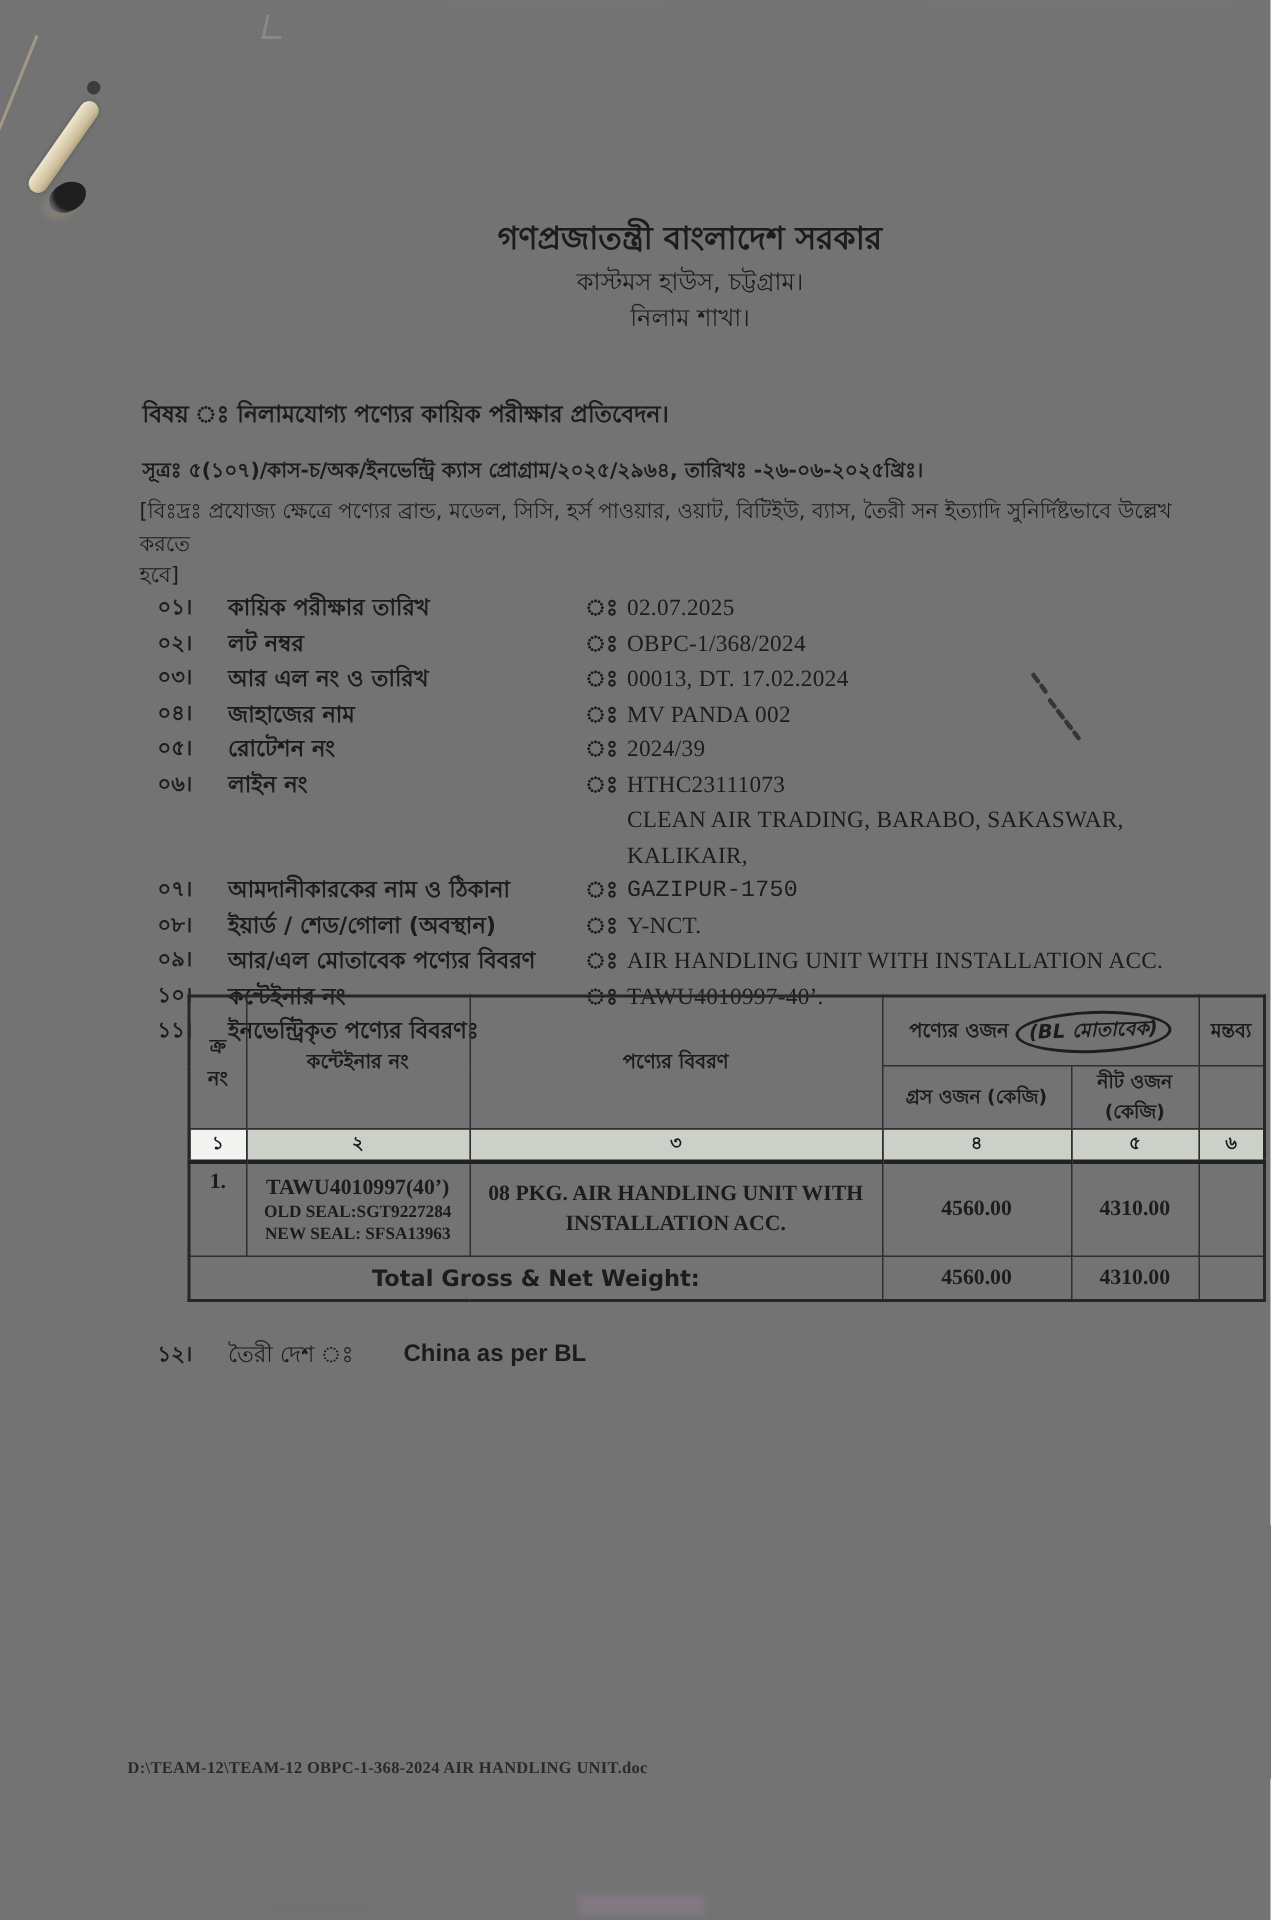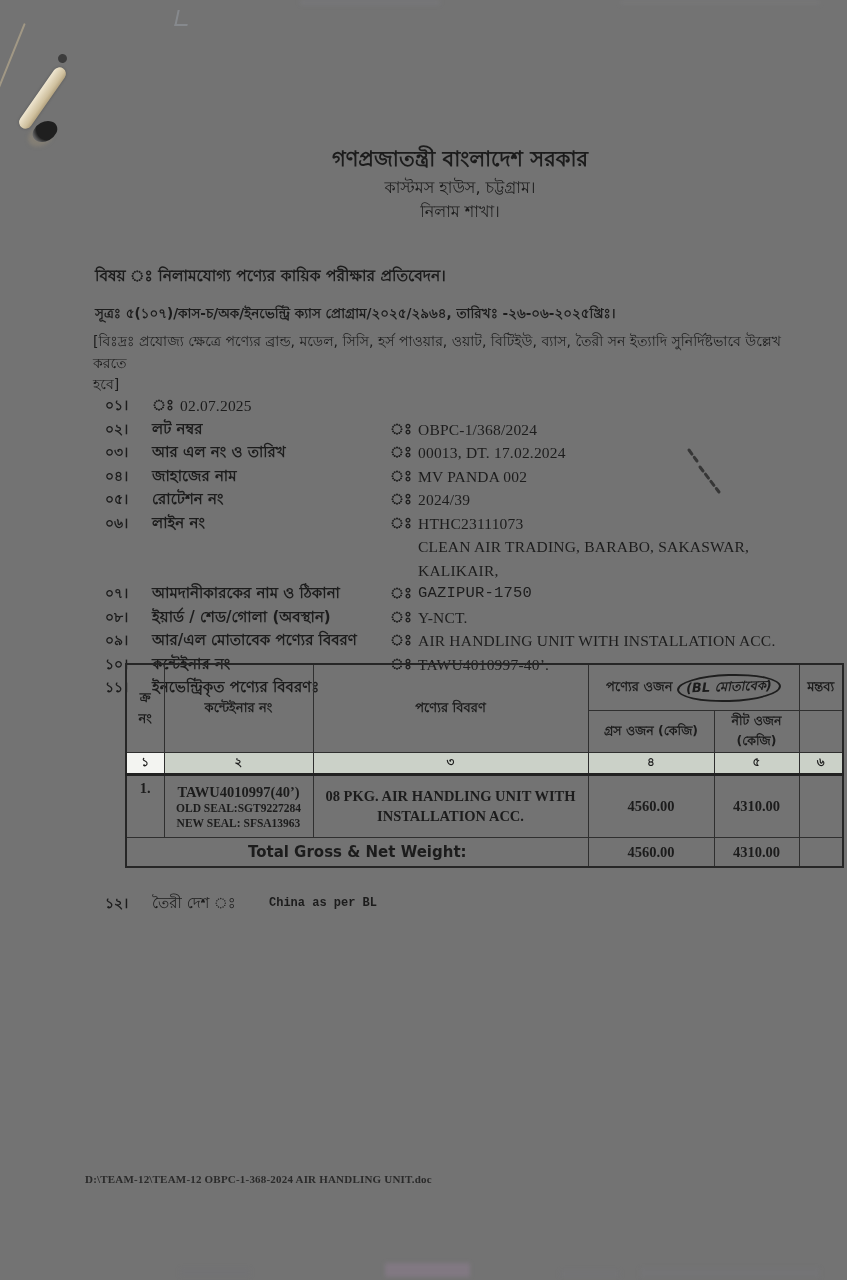--- a/index.html
+++ b/index.html
@@ -62,21 +62,21 @@
   .sl-data{vertical-align:top;padding-top:4px;font-size:13.5px;}
   .oval{display:inline-block;border:2px solid #1e1e1e;border-radius:50%;
     padding:1px 7px 2px;font-style:italic;font-weight:700;font-size:13px;
     transform:rotate(-2deg);white-space:nowrap;}
   .squiggle{position:absolute;right:48px;top:-24px;}
   .checkmark{position:absolute;left:683px;top:446px;}
   
   .item12{position:absolute;left:105px;top:891px;display:flex;font-size:15px;line-height:24px;}
   .item12 .no{width:47px;font-weight:600;font-size:14px;}
   .item12 .lbl{width:95px;font-weight:400;}
-  .item12 .val{font-family:Liberation Mono, monospace;font-size:12px;font-weight:600;padding-left:22px;}
+  .item12 .val{font-family:Liberation Sans, sans-serif;font-size:16px;font-weight:600;padding-left:22px;}
   .footer-path{position:absolute;left:85px;top:1173px;font-size:11px;font-weight:700;
     font-family:"Liberation Serif","DejaVu Serif",serif;color:#2a2a2a;letter-spacing:.2px;}
 </style>
 </head>
 <body>
 
 <div id="page">
 
   <div class="pen-wrap">
     <div class="pen-hairline"></div>
@@ -101,20 +101,21 @@
     <div>হবে]</div>
   </div>
 
   <svg class="checkmark" width="44" height="52" viewBox="0 0 44 52">
     <path d="M6 4 L14 15 M17 21 L36 46" stroke="#2b2b2b" stroke-width="3" fill="none" stroke-linecap="round" stroke-dasharray="5 4" opacity=".85"></path>
   </svg>
 
   <div class="items">
     <div class="item-row">
       <span class="item-no">০১।</span>
+      <span class="item-label">কায়িক পরীক্ষার তারিখ</span>
       <span class="item-sep">ঃ</span>
       <span class="item-value">02.07.2025</span>
     </div>
     <div class="item-row">
       <span class="item-no">০২।</span>
       <span class="item-label">লট নম্বর</span>
       <span class="item-sep">ঃ</span>
       <span class="item-value">OBPC-1/368/2024</span>
     </div>
     <div class="item-row">

